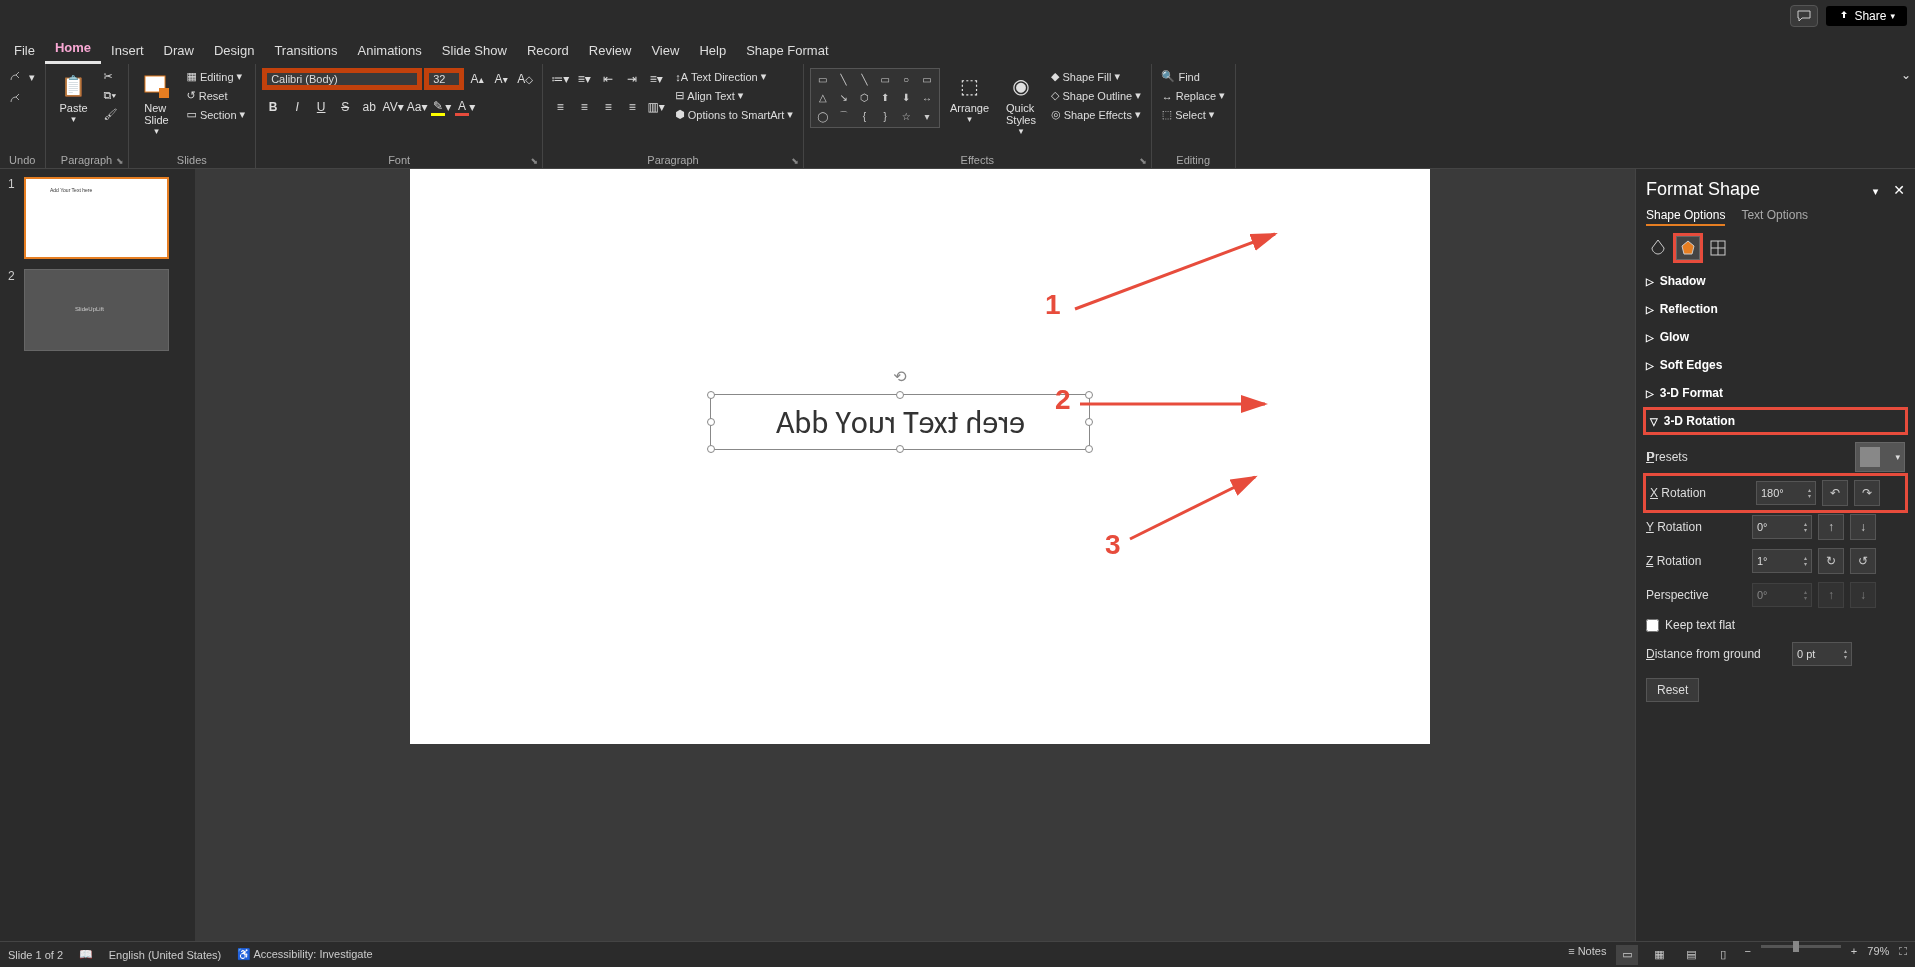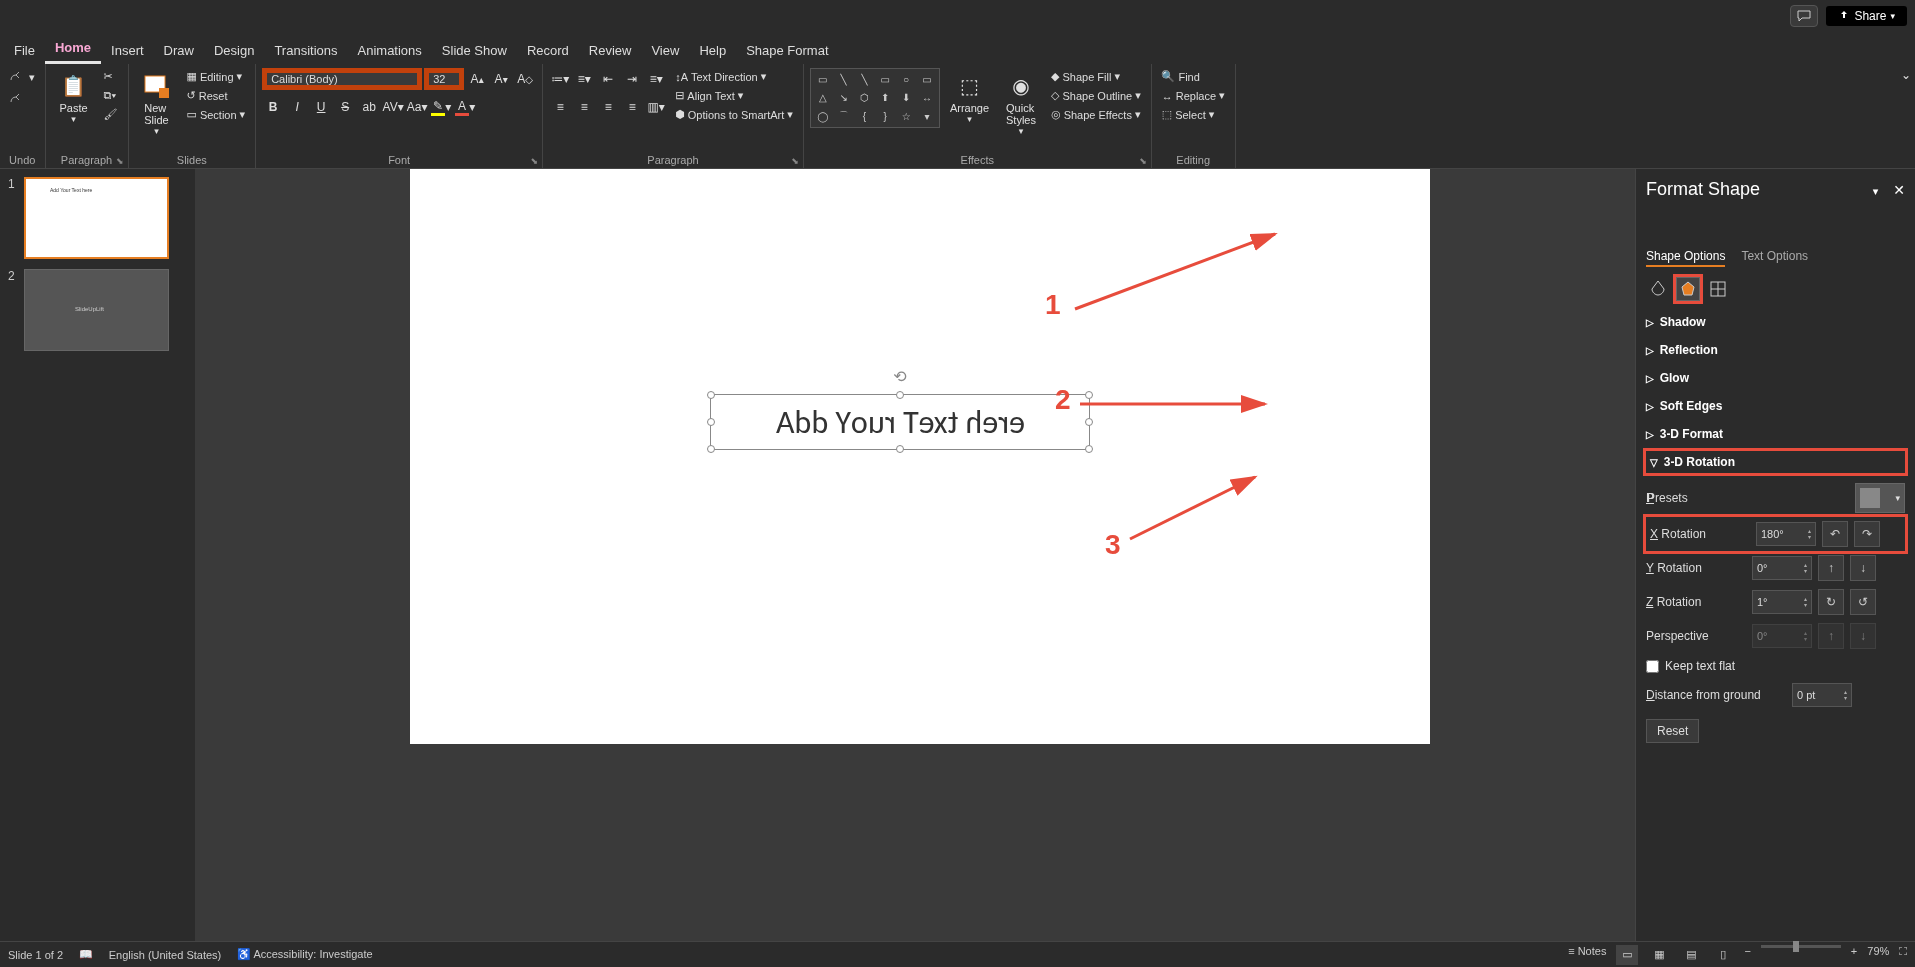--- a/index.html
+++ b/index.html
@@ -53,21 +53,21 @@
 .handle { position: absolute; width: 8px; height: 8px; background: #fff; border: 1px solid #888; border-radius: 50%; }
 .rot-handle { position: absolute; left: 50%; top: -28px; transform: translateX(-50%); font-size: 16px; color: #888; }
 
 .annotation { position: absolute; color: #e74c3c; font-size: 28px; font-weight: bold; }
 .arrow-svg { position: absolute; }
 
 
 .pane { width: 280px; background: #2b2b2b; border-left: 1px solid #444; padding: 10px; overflow-y: auto; }
 .pane-title { font-size: 18px; color: #fff; margin-bottom: 8px; display: flex; justify-content: space-between; align-items: center; }
 .pane-tabs { display: flex; gap: 16px; margin-bottom: 10px; font-size: 12px; }
-.pane-tabs .pt { color: #aaa; cursor: pointer; margin-top: 41px; }
+.pane-tabs .pt { color: #aaa; cursor: pointer; }
 .pane-tabs .pt.active { color: #fff; border-bottom: 2px solid #e67e22; padding-bottom: 2px; }
 .pane-icons { display: flex; gap: 6px; margin-bottom: 10px; }
 .pane-icon { width: 24px; height: 24px; display: flex; align-items: center; justify-content: center; border: 1px solid transparent; }
 .pane-icon.active { background: #444; border: 1px solid #666; }
 .pane-icon.highlighted { outline: 3px solid #e74c3c; }
 
 .section { margin-bottom: 6px; }
 .section-head { display: flex; align-items: center; gap: 6px; font-size: 12px; font-weight: bold; color: #fff; cursor: pointer; padding: 4px 0; }
 .section-head .caret { font-size: 10px; }
 .section.highlighted .section-head { outline: 3px solid #e74c3c; padding: 4px; }

